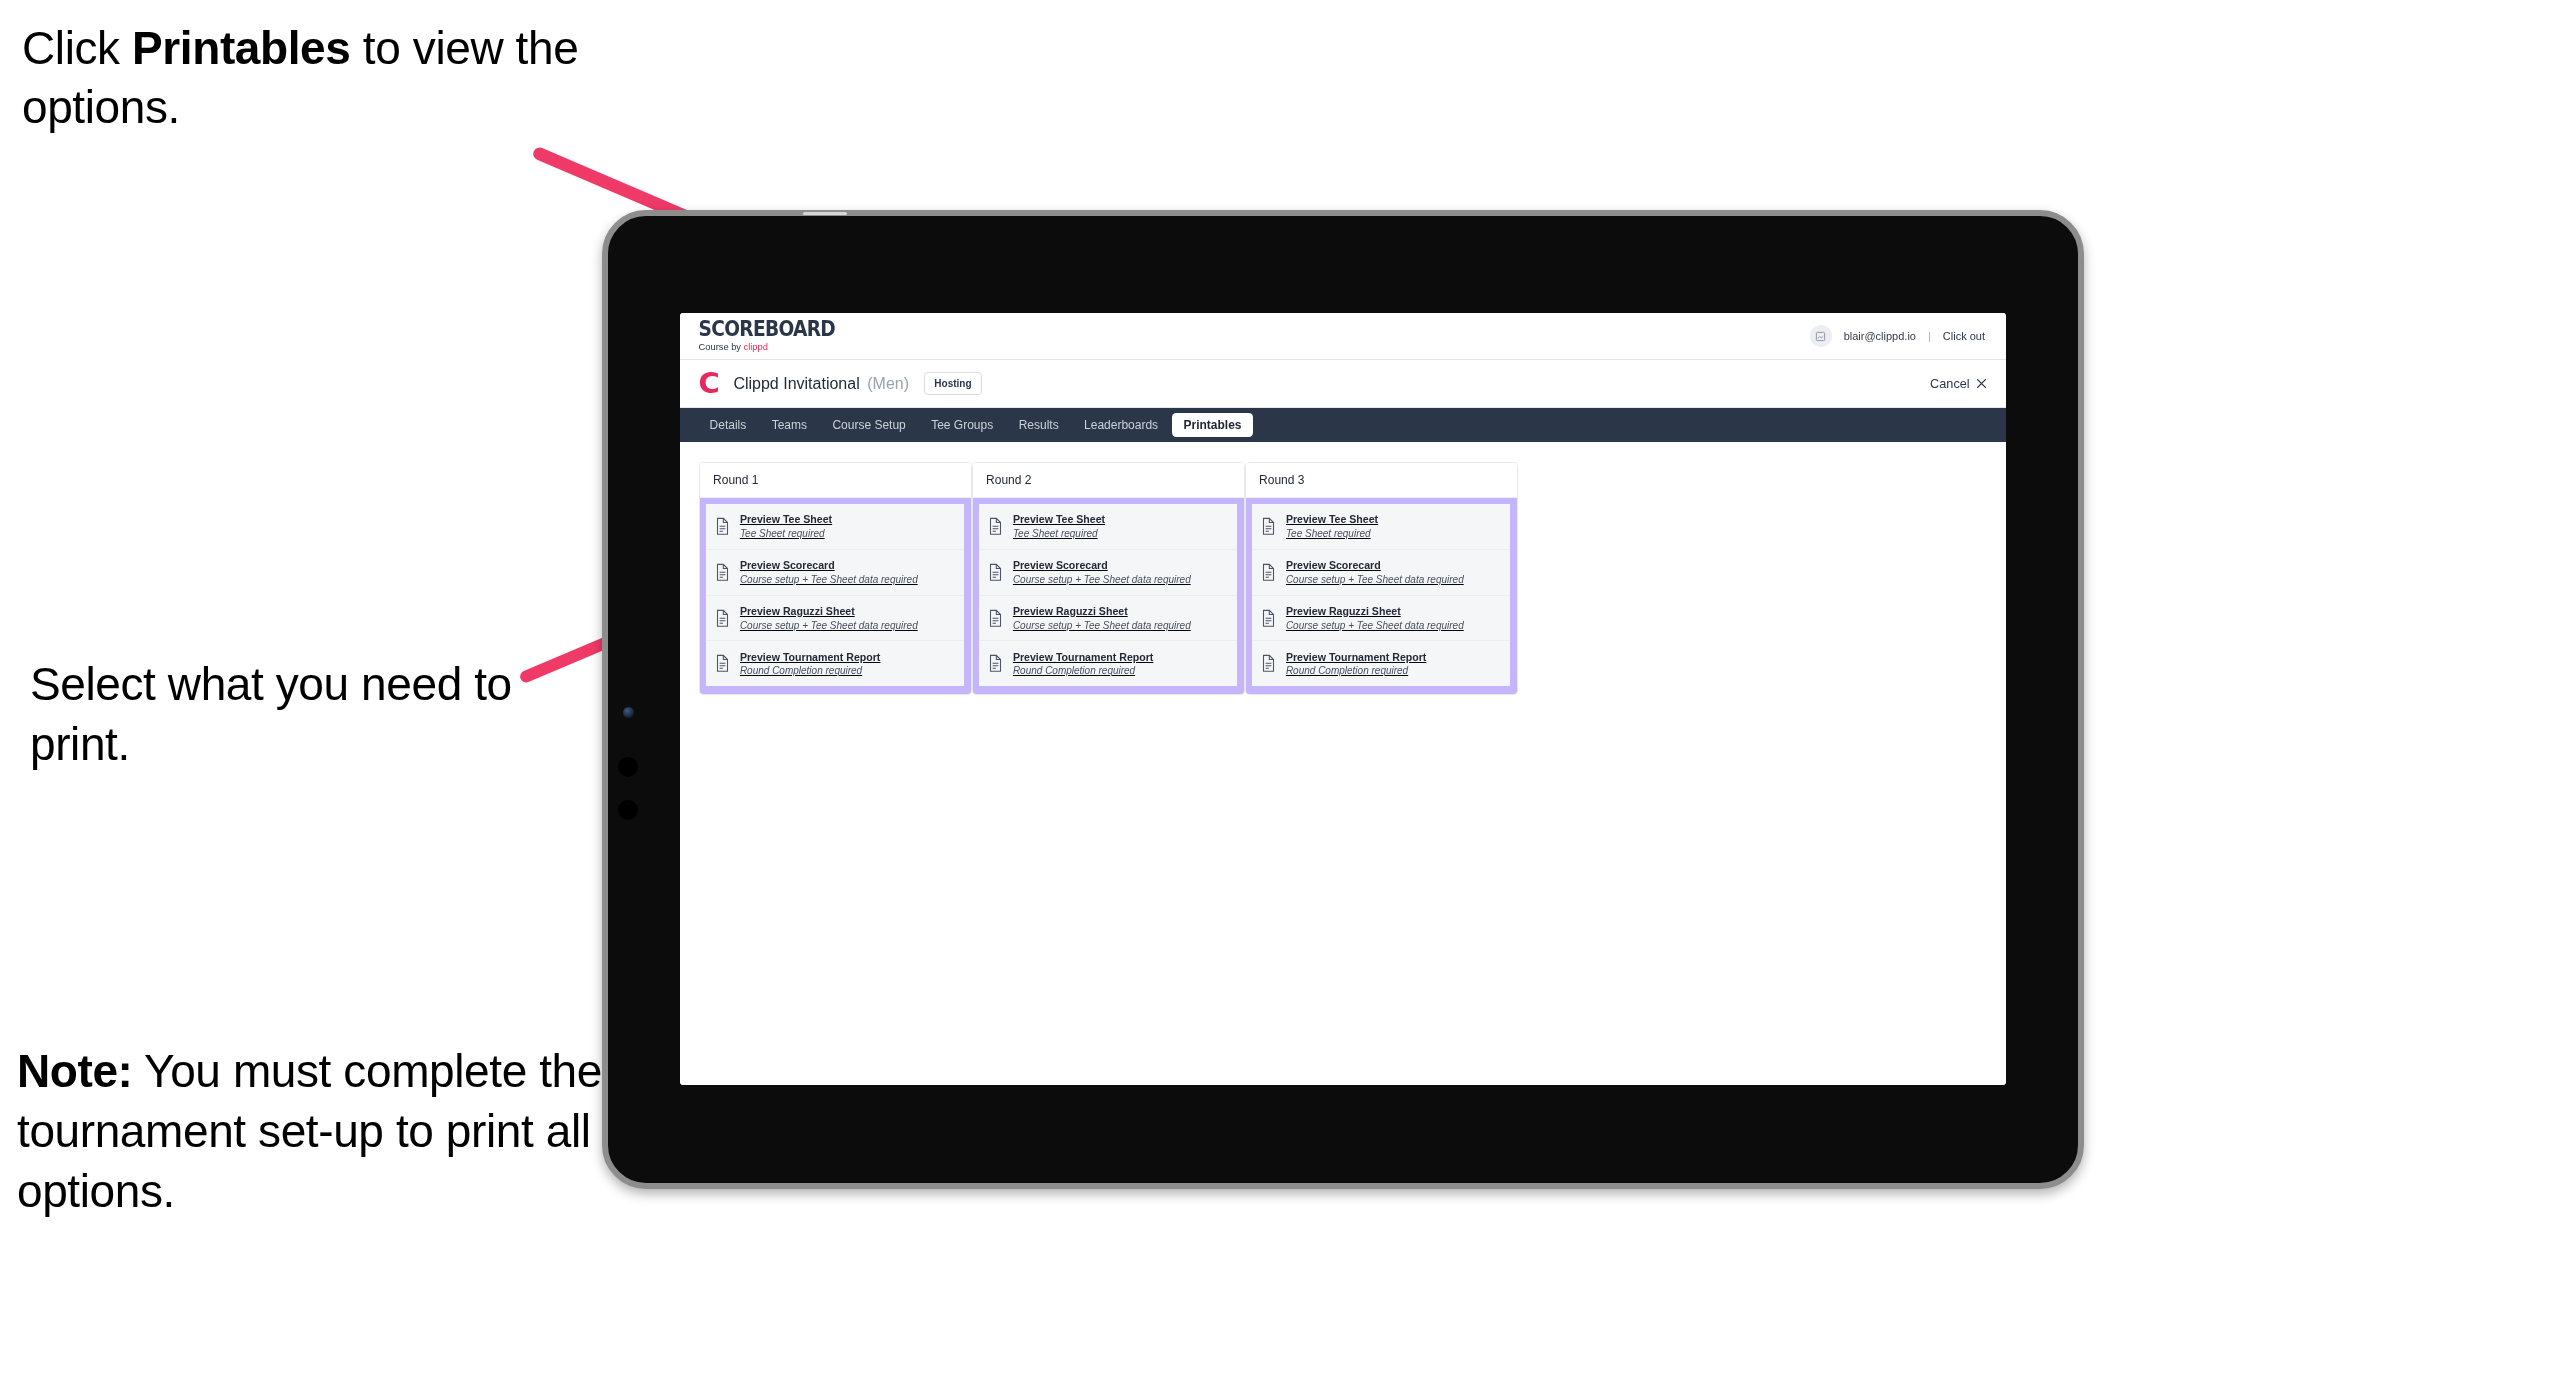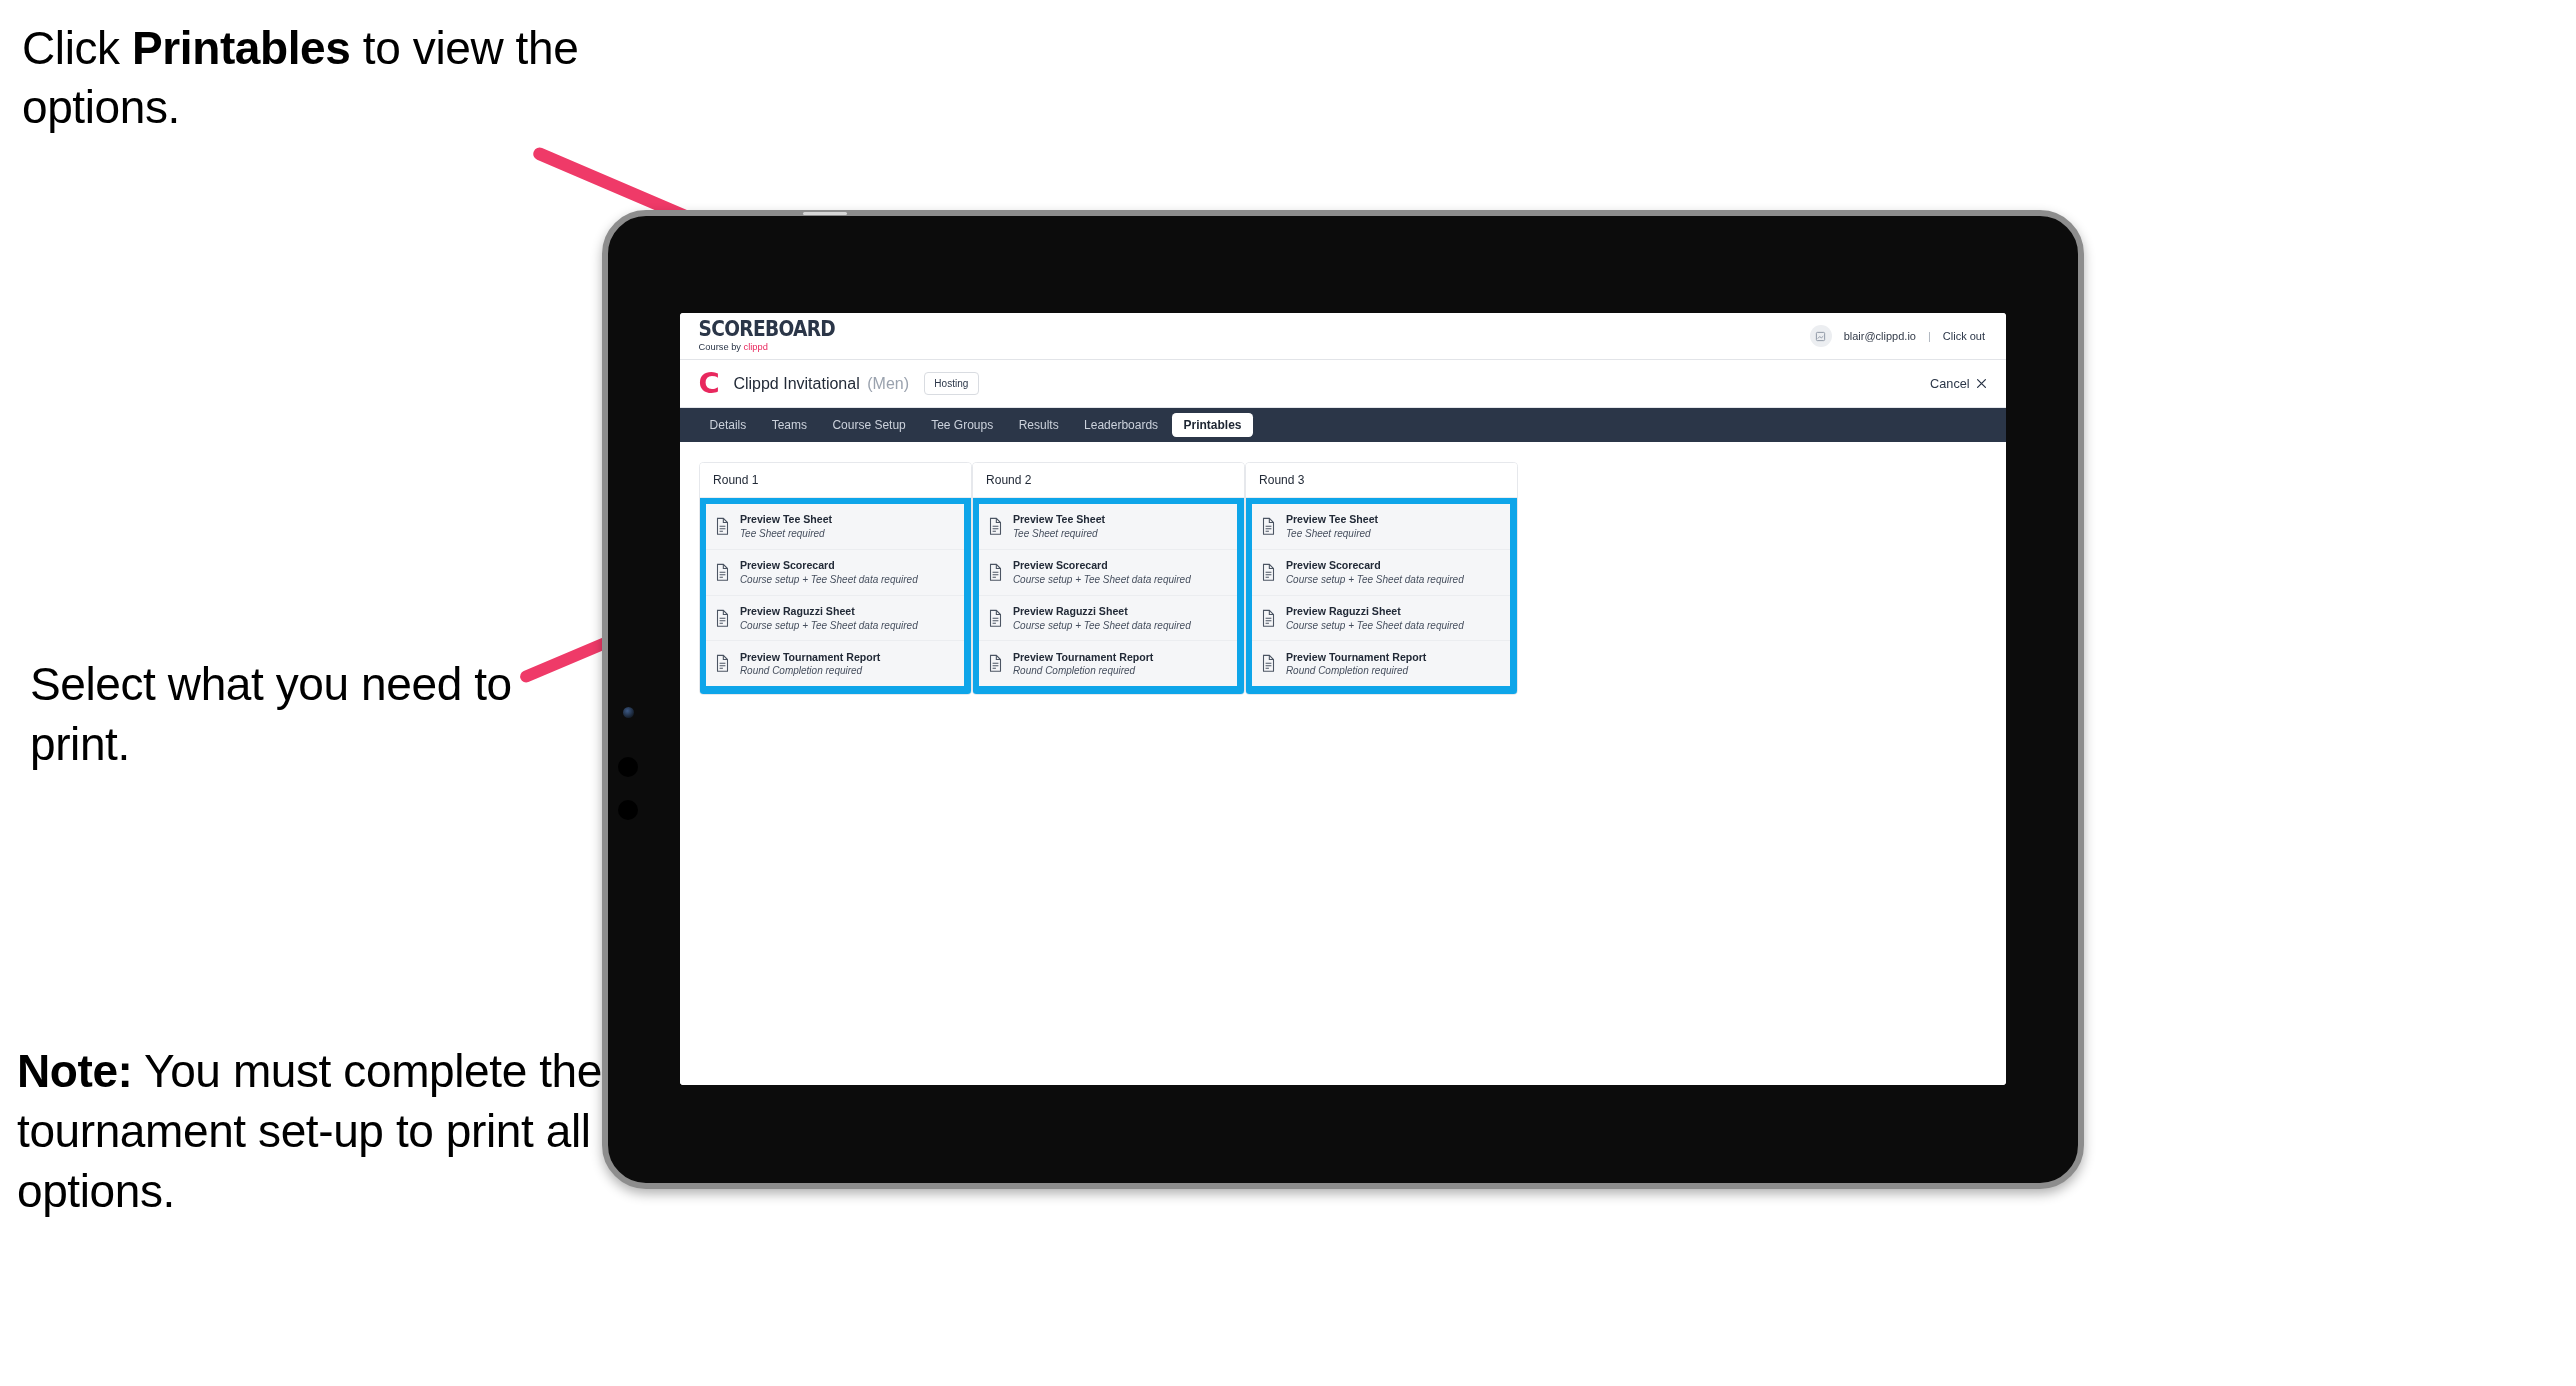--- a/index.html
+++ b/index.html
@@ -127,21 +127,21 @@
   .tlogo{
     font-family:"DejaVu Sans", sans-serif;
     color:#e8285e;font-weight:700;font-size:29px;line-height:1;
     margin-right:13.5px;
   }
   .tname{font-size:16px;color:#232b38;}
   .tgender{font-size:16px;color:#9aa2ae;margin-left:7.6px;}
   .tbadge{
     margin-left:15px;
     border:0.8px solid #d9dce1;border-radius:4px;
-    padding:5px 9.3px;font-size:10px;font-weight:400;color:#2b3648;
+    padding:5px 9.3px;font-size:10px;font-weight:700;color:#2b3648;
     background:#fff;
   }
   .cancel{
     margin-left:auto;display:flex;align-items:center;gap:6.8px;
     font-size:12.7px;color:#2b3648;cursor:pointer;
   }
 
   
   .tabstrip{
     height:34px;flex:0 0 34px;
@@ -170,21 +170,21 @@
     border:0.8px solid #e6e8ec;
     border-radius:4.2px;
     overflow:hidden;
   }
   .round-head{
     padding:10px 13.5px;
     font-size:12px;color:#222a37;
     background:#ffffff;
     border-bottom:0.8px solid #ebedf0;
   }
-  .round-body{padding:6px 6.8px 7.6px 6.8px;background:#0ea5e9;}
+  .round-body{padding:6px 6.8px 7.6px 6.8px;background:#c4b5fd;text-decoration:underline;}
   .pitem{
     display:flex;align-items:center;gap:10px;
     padding:9.3px 8.5px;
     background:#f5f6f8;
     border-bottom:0.8px solid #ebedf0;
     cursor:pointer;
   }
   .pitem:last-child{border-bottom:none;}
   .pitem .doc-ico{
     flex:0 0 auto;width:15px;height:18.6px;color:#4c5563;

